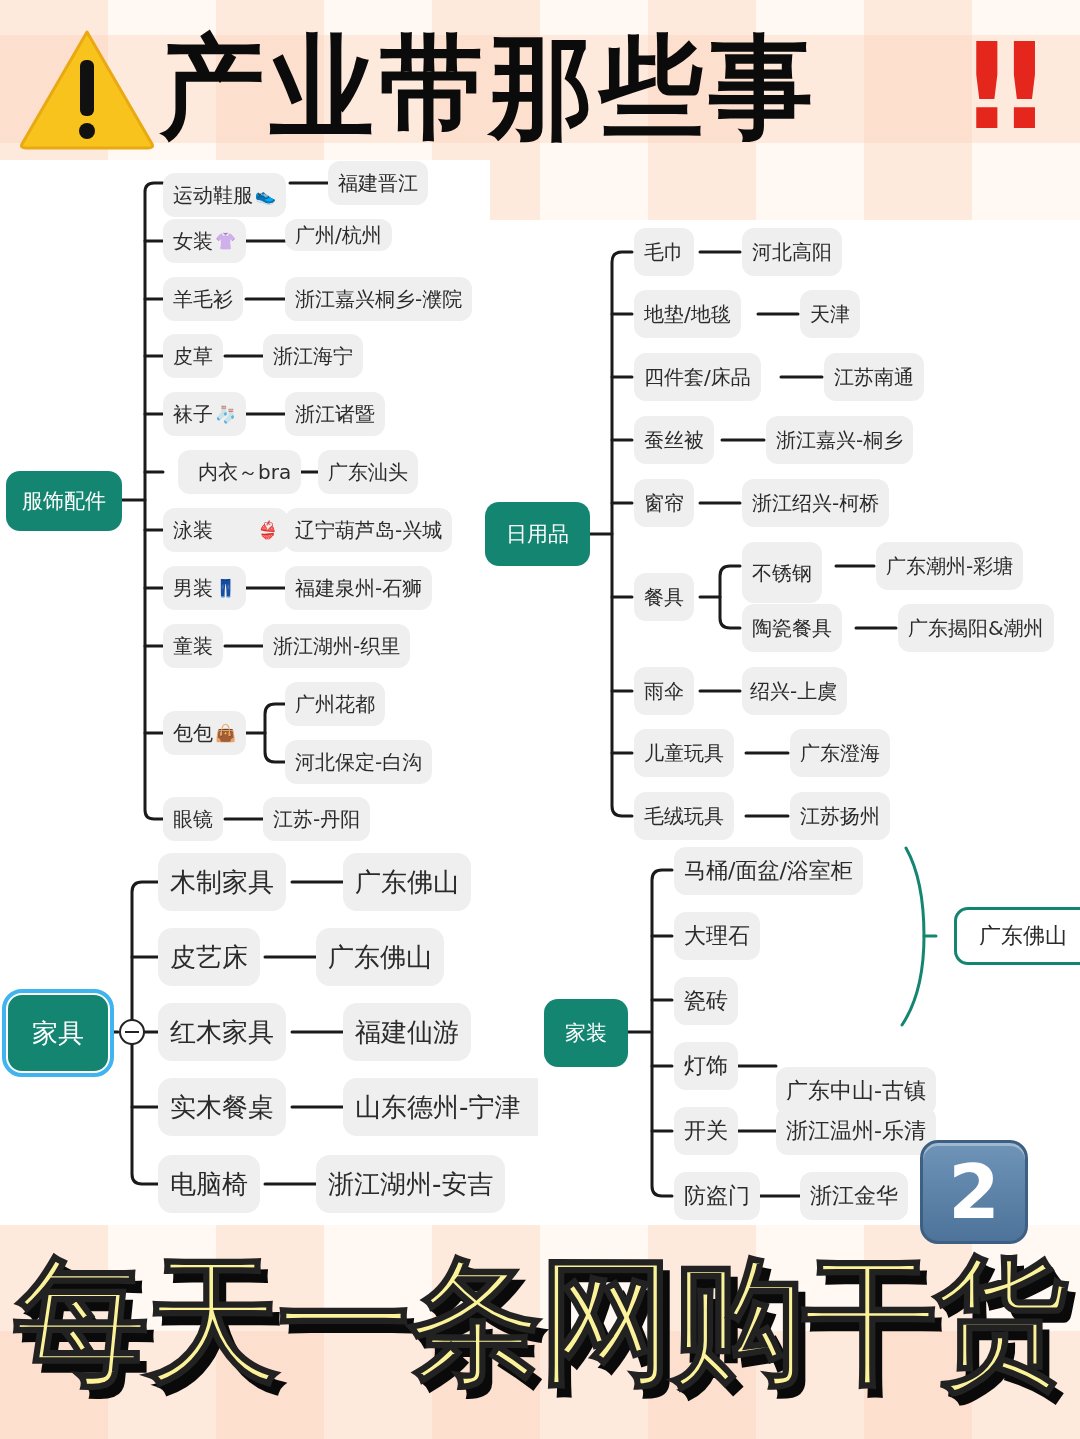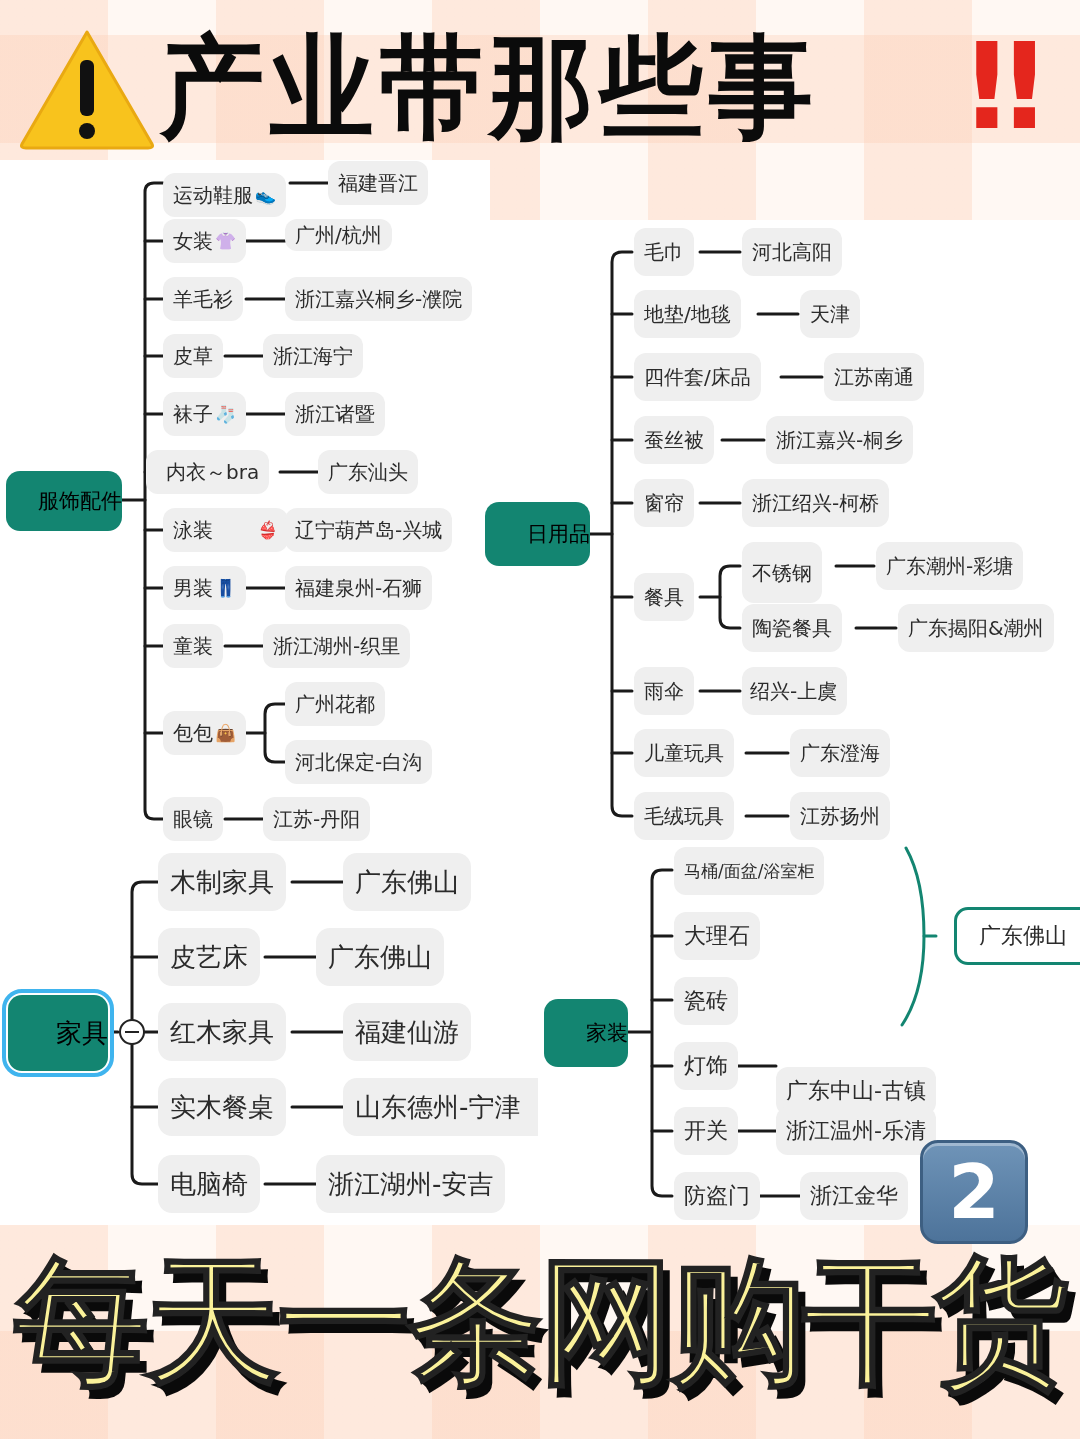--- a/index.html
+++ b/index.html
@@ -36,22 +36,22 @@
   .canvas { background: #ffffff; }
 
   
   .node {
     position: absolute; background: #efefef; border-radius: 12px;
     font-size: 20px; color: #2b2b2b; line-height: 1; display: flex; align-items: center;
     padding: 0 10px; white-space: nowrap;
   }
   .node.lg { font-size: 26px; border-radius: 14px; padding: 0 12px; }
   .root {
-    position: absolute; background: #138571; color: #000000; border-radius: 14px;
-    font-size: 21px; display: flex; align-items: center; justify-content: flex-end;
+    position: absolute; background: #138571; color: #ffffff; border-radius: 14px;
+    font-size: 21px; display: flex; align-items: center; justify-content: center;
     font-weight: normal;
   }
   .root.selected { outline: 4px solid #3fb4ee; outline-offset: 2px; }
   .outline-node {
     position: absolute; background: #fff; border: 3px solid #138571; border-radius: 14px;
     font-size: 22px; color: #2b2b2b; display: flex; align-items: center; padding-left: 22px;
   }
   .emoji { font-size: 17px; margin-left: 2px; }
   svg.lines { position: absolute; left: 0; top: 0; pointer-events: none; }
 
@@ -213,21 +213,21 @@
   </div>
 
 <div class="node" style="left:163px;top:392px;height:44px;">
     <span>袜子</span>
     <span class="emoji">🧦</span>
   </div>
 <div class="node" style="left:285px;top:392px;height:44px;">
     <span>浙江诸暨</span>
   </div>
 
-<div class="node" style="left:146px;top:450px;height:44px;padding-left:20px;">
+<div class="node" style="left:178px;top:450px;height:44px;padding-left:20px;">
     <span>内衣～bra</span>
   </div>
 <div class="node" style="left:318px;top:450px;height:44px;">
     <span>广东汕头</span>
   </div>
 
 <div class="node" style="left:163px;top:508px;height:44px;gap:42px;">
     <span>泳装</span>
     <span class="emoji">👙</span>
   </div>
@@ -383,21 +383,21 @@
     <span>电脑椅</span>
   </div>
 <div class="node lg" style="left:316px;top:1155px;height:58px;">
     <span>浙江湖州-安吉</span>
   </div>
 
 <div class="root" style="left:544px;top:999px;width:84px;height:68px;">
     <span>家装</span>
   </div>
 
-<div class="node" style="left:674px;top:847px;height:48px;font-size:17px;text-align:center;">
+<div class="node" style="left:674px;top:847px;height:48px;font-size:22px;text-align:center;">
     <span>马桶/面盆/浴室柜</span>
   </div>
 <div class="node" style="left:674px;top:912px;height:48px;font-size:22px;">
     <span>大理石</span>
   </div>
 <div class="node" style="left:674px;top:977px;height:48px;font-size:22px;">
     <span>瓷砖</span>
   </div>
 <div class="outline-node" style="left:954px;top:907px;width:140px;height:58px;">
     <span>广东佛山</span>

